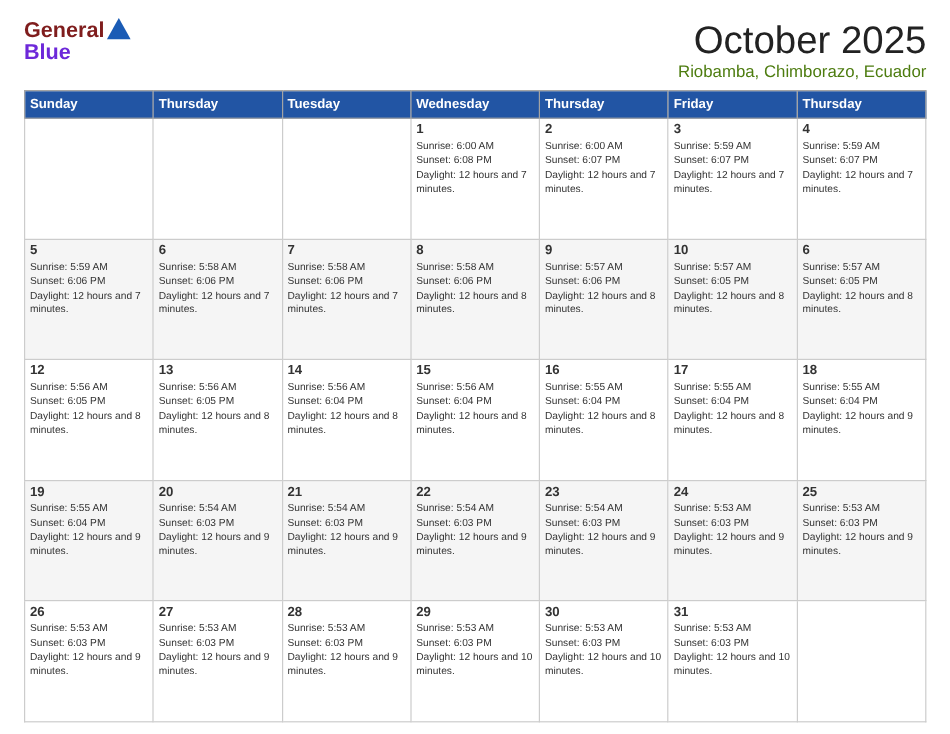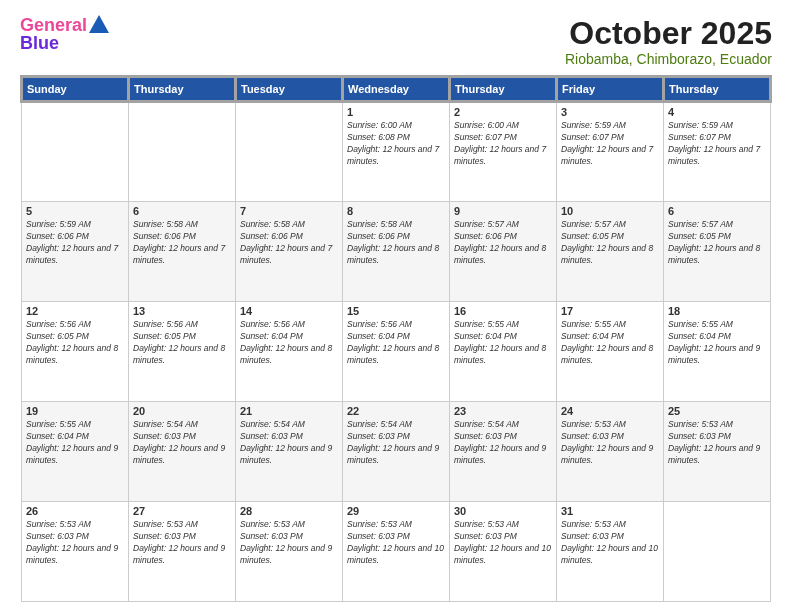--- a/index.html
+++ b/index.html
@@ -24,35 +24,35 @@
       margin-bottom: 8px;
     }
     .logo {
       display: flex;
       flex-direction: column;
       align-items: flex-start;
     }
     .logo-general {
       font-size: 18px;
       font-weight: bold;
-      color: #ec4899;
+      color: #7f1d1d;
       line-height: 1;
     }
     .logo-blue {
       font-size: 18px;
       font-weight: bold;
       color: #6d28d9;
       line-height: 1;
     }
     .title-block {
       text-align: right;
     }
     .month-title {
       font-size: 32px;
-      font-weight: bold;
+      font-weight: normal;
       color: #222;
       line-height: 1.1;
     }
     .location {
       font-size: 14px;
       color: #4d7c0f;
     }
     .calendar {
       flex: 1;
       border: 1px solid #ccc;
@@ -60,21 +60,21 @@
       width: 100%;
       table-layout: fixed;
     }
     .calendar thead tr th {
       background: #2255a4;
       color: #fff;
       font-size: 11px;
       font-weight: bold;
       padding: 5px 4px;
       text-align: left;
-      border: 3px solid #a3a3a3;
+      border: 1px solid #a3a3a3;
     }
     .calendar tbody tr td {
       border: 1px solid #ccc;
       vertical-align: top;
       padding: 3px 4px;
       font-size: 9px;
       color: #333;
       background: #fff;
       height: 82px;
     }
@@ -84,21 +84,20 @@
     .day-num {
       font-size: 11px;
       font-weight: bold;
       margin-bottom: 2px;
       display: block;
     }
     .day-info {
       font-size: 8.5px;
       line-height: 1.4;
       color: #333;
-      font-style: italic;
     }
     td.empty {
       background: #f9f9f9;
     }
   </style>
 </head>
 <body>
 
 <div class="page">
   <div class="header">

